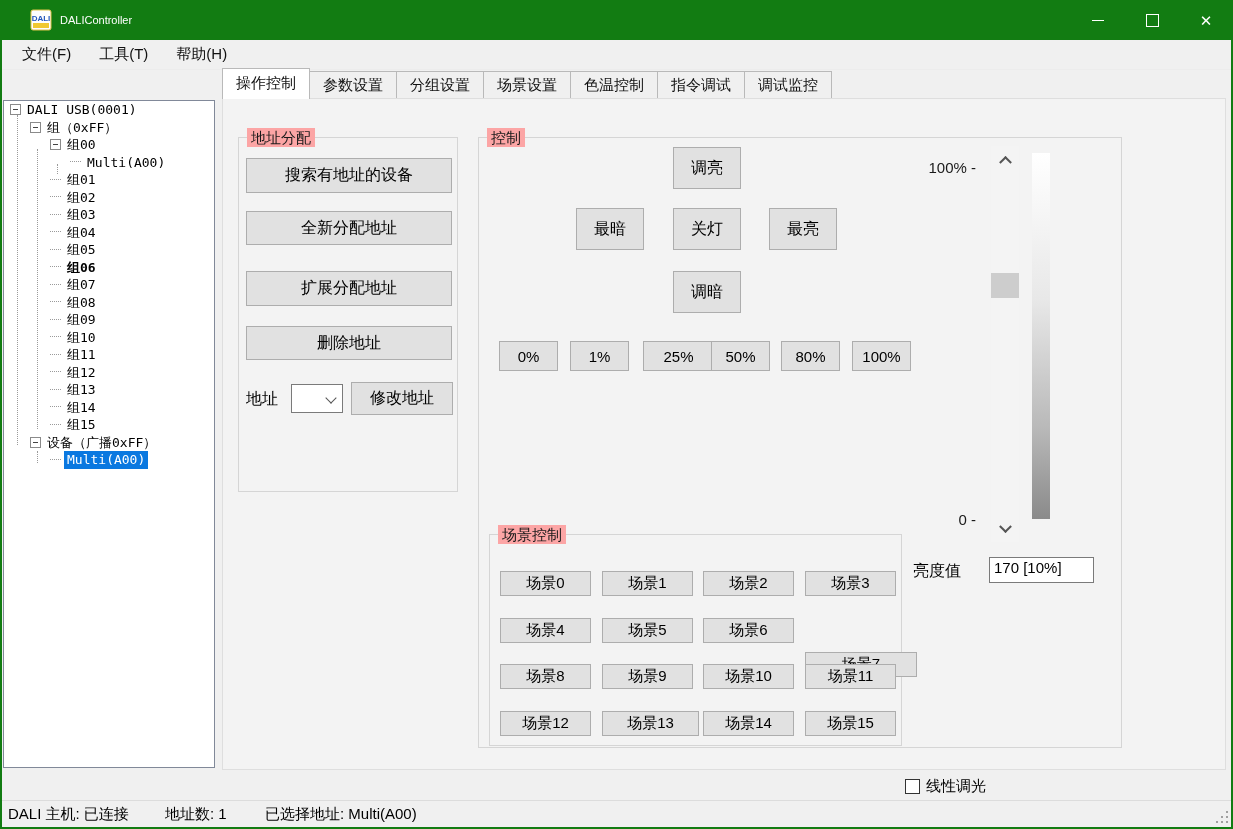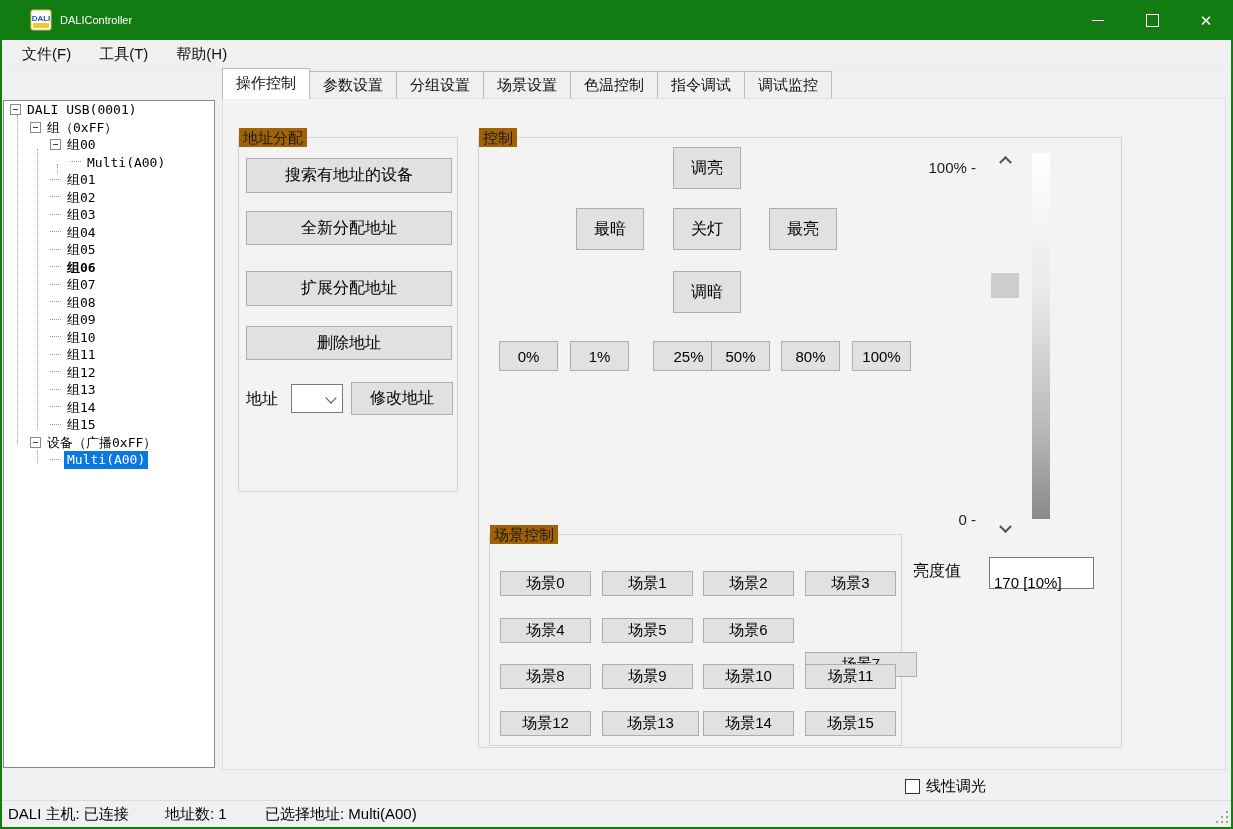--- a/index.html
+++ b/index.html
@@ -36,28 +36,28 @@
   
   .tabstrip{position:absolute;left:222px;top:72px;height:26px;display:flex;align-items:flex-end;z-index:5;}
   .tab{background:#f0f0f0;border:1px solid #b9b9b9;border-bottom:none;padding:3px 13px 4px 13px;font-size:15px;color:#111;margin-right:-1px;height:19px;line-height:19px;}
   .tab.active{background:#fff;height:23px;line-height:21px;margin-bottom:-1px;position:relative;z-index:6;}
 
   
   .page{position:absolute;left:222px;top:98px;width:1004px;height:672px;background:#f3f3f3;border:1px solid #dedede;box-sizing:border-box;}
 
   
   .groupbox{position:absolute;border:1px solid #d5d5d5;box-sizing:border-box;}
-  .groupbox>.gb-label{position:absolute;top:-10px;left:0;background:#a16207;padding:0 4px;font-size:15px;color:#1a1a1a;line-height:19px;}
+  .groupbox>.gb-label{position:absolute;top:-10px;left:8px;background:#fca5a5;padding:0 4px;font-size:15px;color:#1a1a1a;line-height:19px;}
 
   .btn{position:absolute;background:#e1e1e1;border:1px solid #adadad;box-sizing:border-box;display:flex;align-items:center;justify-content:center;font-size:16px;color:#000;font-family:"Liberation Sans",sans-serif;}
   .btn.sm{font-size:15px;}
 
   .combo{position:absolute;background:#fff;border:1px solid #7a7a7a;box-sizing:border-box;}
   .combo .chev{position:absolute;right:7px;top:9px;width:7px;height:7px;border-left:1px solid #555;border-bottom:1px solid #555;transform:rotate(-45deg);}
-  .textbox{position:absolute;background:#fff;border:1px solid #7a7a7a;box-sizing:border-box;font-size:15px;color:#000;padding:15px 4px;line-height:20px;}
+  .textbox{position:absolute;background:#fff;border:1px solid #7a7a7a;box-sizing:border-box;font-size:15px;color:#000;padding:0 4px;line-height:20px;}
 
   .side-label{position:absolute;font-size:15px;color:#1a1a1a;text-align:right;}
 
   
   .vscroll{position:absolute;width:28px;background:#f4f4f4;}
   .vscroll .arrow{position:absolute;left:0;width:28px;height:26px;display:flex;align-items:center;justify-content:center;}
   .vscroll .chev{width:7px;height:7px;border-left:2px solid #555;border-top:2px solid #555;display:block;}
   .vscroll .chev.up{transform:rotate(45deg) translate(2px,2px);}
   .vscroll .chev.down{transform:rotate(225deg) translate(2px,2px);}
   .vscroll .thumb{position:absolute;left:0;width:28px;background:#cdcdcd;}
@@ -274,21 +274,21 @@
 
     <div class="btn" style="left:194px;top:9px;width:68px;height:42px;">调亮</div>
     <div class="btn" style="left:97px;top:70px;width:68px;height:42px;">最暗</div>
     <div class="btn" style="left:194px;top:70px;width:68px;height:42px;">关灯</div>
     <div class="btn" style="left:290px;top:70px;width:68px;height:42px;">最亮</div>
     <div class="btn" style="left:194px;top:133px;width:68px;height:42px;">调暗</div>
 
     <div id="percent-buttons">
         <div class="btn sm" style="left: 20px; top: 203px; width: 59px; height: 30px;">0%</div>
         <div class="btn sm" style="left: 91px; top: 203px; width: 59px; height: 30px;">1%</div>
-        <div class="btn sm" style="left: 174px; top: 203px; width: 71px; height: 30px;">25%</div>
+        <div class="btn sm" style="left: 164px; top: 203px; width: 71px; height: 30px;">25%</div>
         <div class="btn sm" style="left: 232px; top: 203px; width: 59px; height: 30px;">50%</div>
         <div class="btn sm" style="left: 302px; top: 203px; width: 59px; height: 30px;">80%</div>
         <div class="btn sm" style="left: 373px; top: 203px; width: 59px; height: 30px;">100%</div>
       </div>
 
 
     <div class="groupbox" style="left:10px;top:396px;width:413px;height:212px;">
       <span class="gb-label">场景控制</span>
       <div id="scene-buttons">
           <div class="btn sm" style="left: 10px; top: 36px; width: 91px; height: 25px;">场景0</div>

